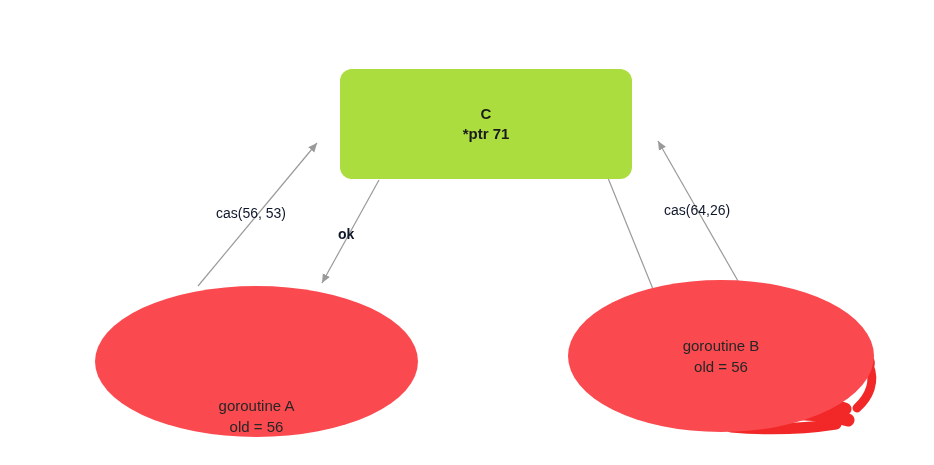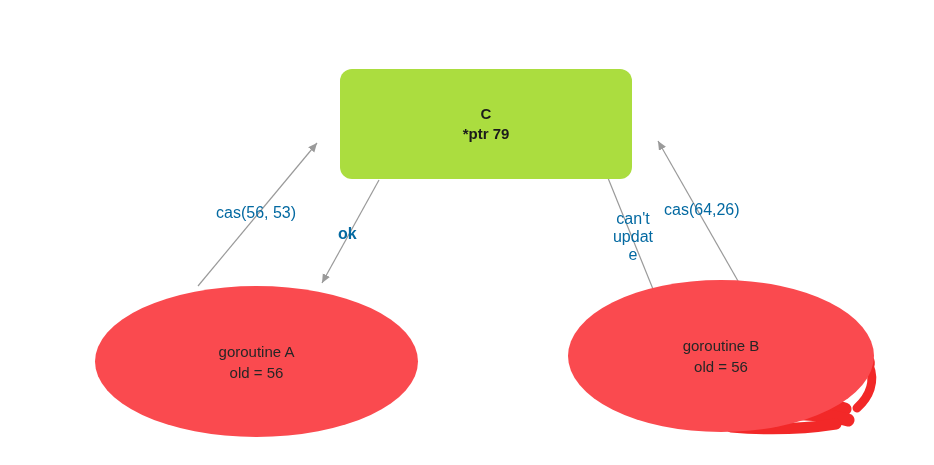--- a/index.html
+++ b/index.html
@@ -38,27 +38,27 @@
     background: #fa4a4f;
     border-radius: 50%;
     display: flex;
     flex-direction: column;
     align-items: center;
     justify-content: center;
     font-size: 15px;
     line-height: 21px;
     color: #262626;
   }
-  .goroutine-a { left: 95px;  top: 286px; width: 323px; height: 151px; }
+  .goroutine-a { left: 95px;  top: 286px; width: 323px; height: 151px; justify-content: flex-end; }
   .goroutine-b { left: 568px; top: 280px; width: 306px; height: 152px; }
   .edge-label {
     position: absolute;
-    font-size: 16px;
+    font-size: 14px;
     line-height: 18px;
-    color: #0369a1;
+    color: #0f172a;
     white-space: nowrap;
   }
   .label-cas-left  { left: 216px; top: 204px; }
   .label-ok        { left: 338px; top: 225px; font-weight: bold; }
   .label-cas-right { left: 664px; top: 201px; }
   .label-cant-update {
     left: 606px; top: 210px;
     width: 54px;
     text-align: center;
     white-space: normal;
@@ -88,38 +88,33 @@
       <path stroke-width="9" d="M826,358 C844,349 866,351 870,361 C873,370 856,375 845,370"></path>
       <path stroke-width="9" d="M869,365 C876,382 869,397 857,408"></path>
       <path stroke-width="13" d="M724,408 C762,398 812,397 845,409"></path>
       <path stroke-width="13" d="M719,420 C760,411 818,412 848,420"></path>
       <path stroke-width="11" d="M731,427 C766,430 804,429 836,424"></path>
     </g>
   </svg>
 
   <div class="node-c">
     <div>C</div>
-    <div>*ptr 79</div>
+    <div>*ptr 71</div>
   </div>
 
   <div class="goroutine goroutine-a">
     <div>goroutine A</div>
     <div>old = 56</div>
   </div>
 
   <div class="goroutine goroutine-b">
     <div>goroutine B</div>
     <div>old = 56</div>
   </div>
 
   <div class="edge-label label-cas-left">cas(56, 53)</div>
 
   <div class="edge-label label-ok">ok</div>
 
-  <div class="edge-label label-cant-update">
-    <div>can't</div>
-    <div>updat</div>
-    <div>e</div>
-  </div>
 
   <div class="edge-label label-cas-right">cas(64,26)</div>
 
 </div>
 
 </body></html>

